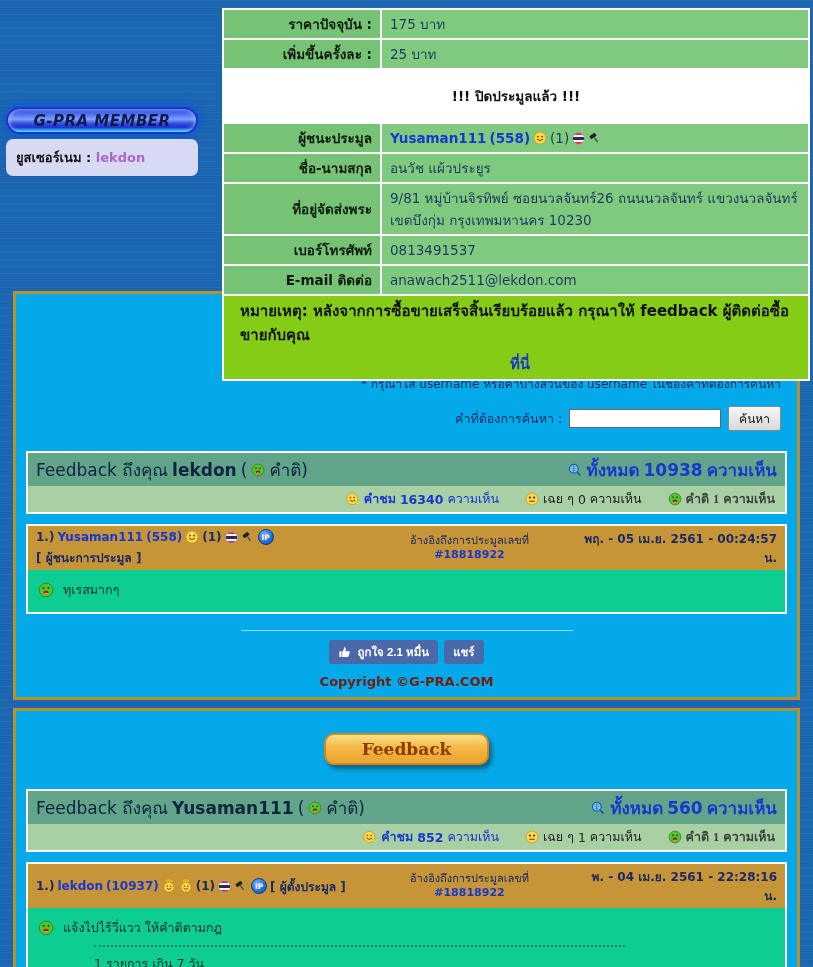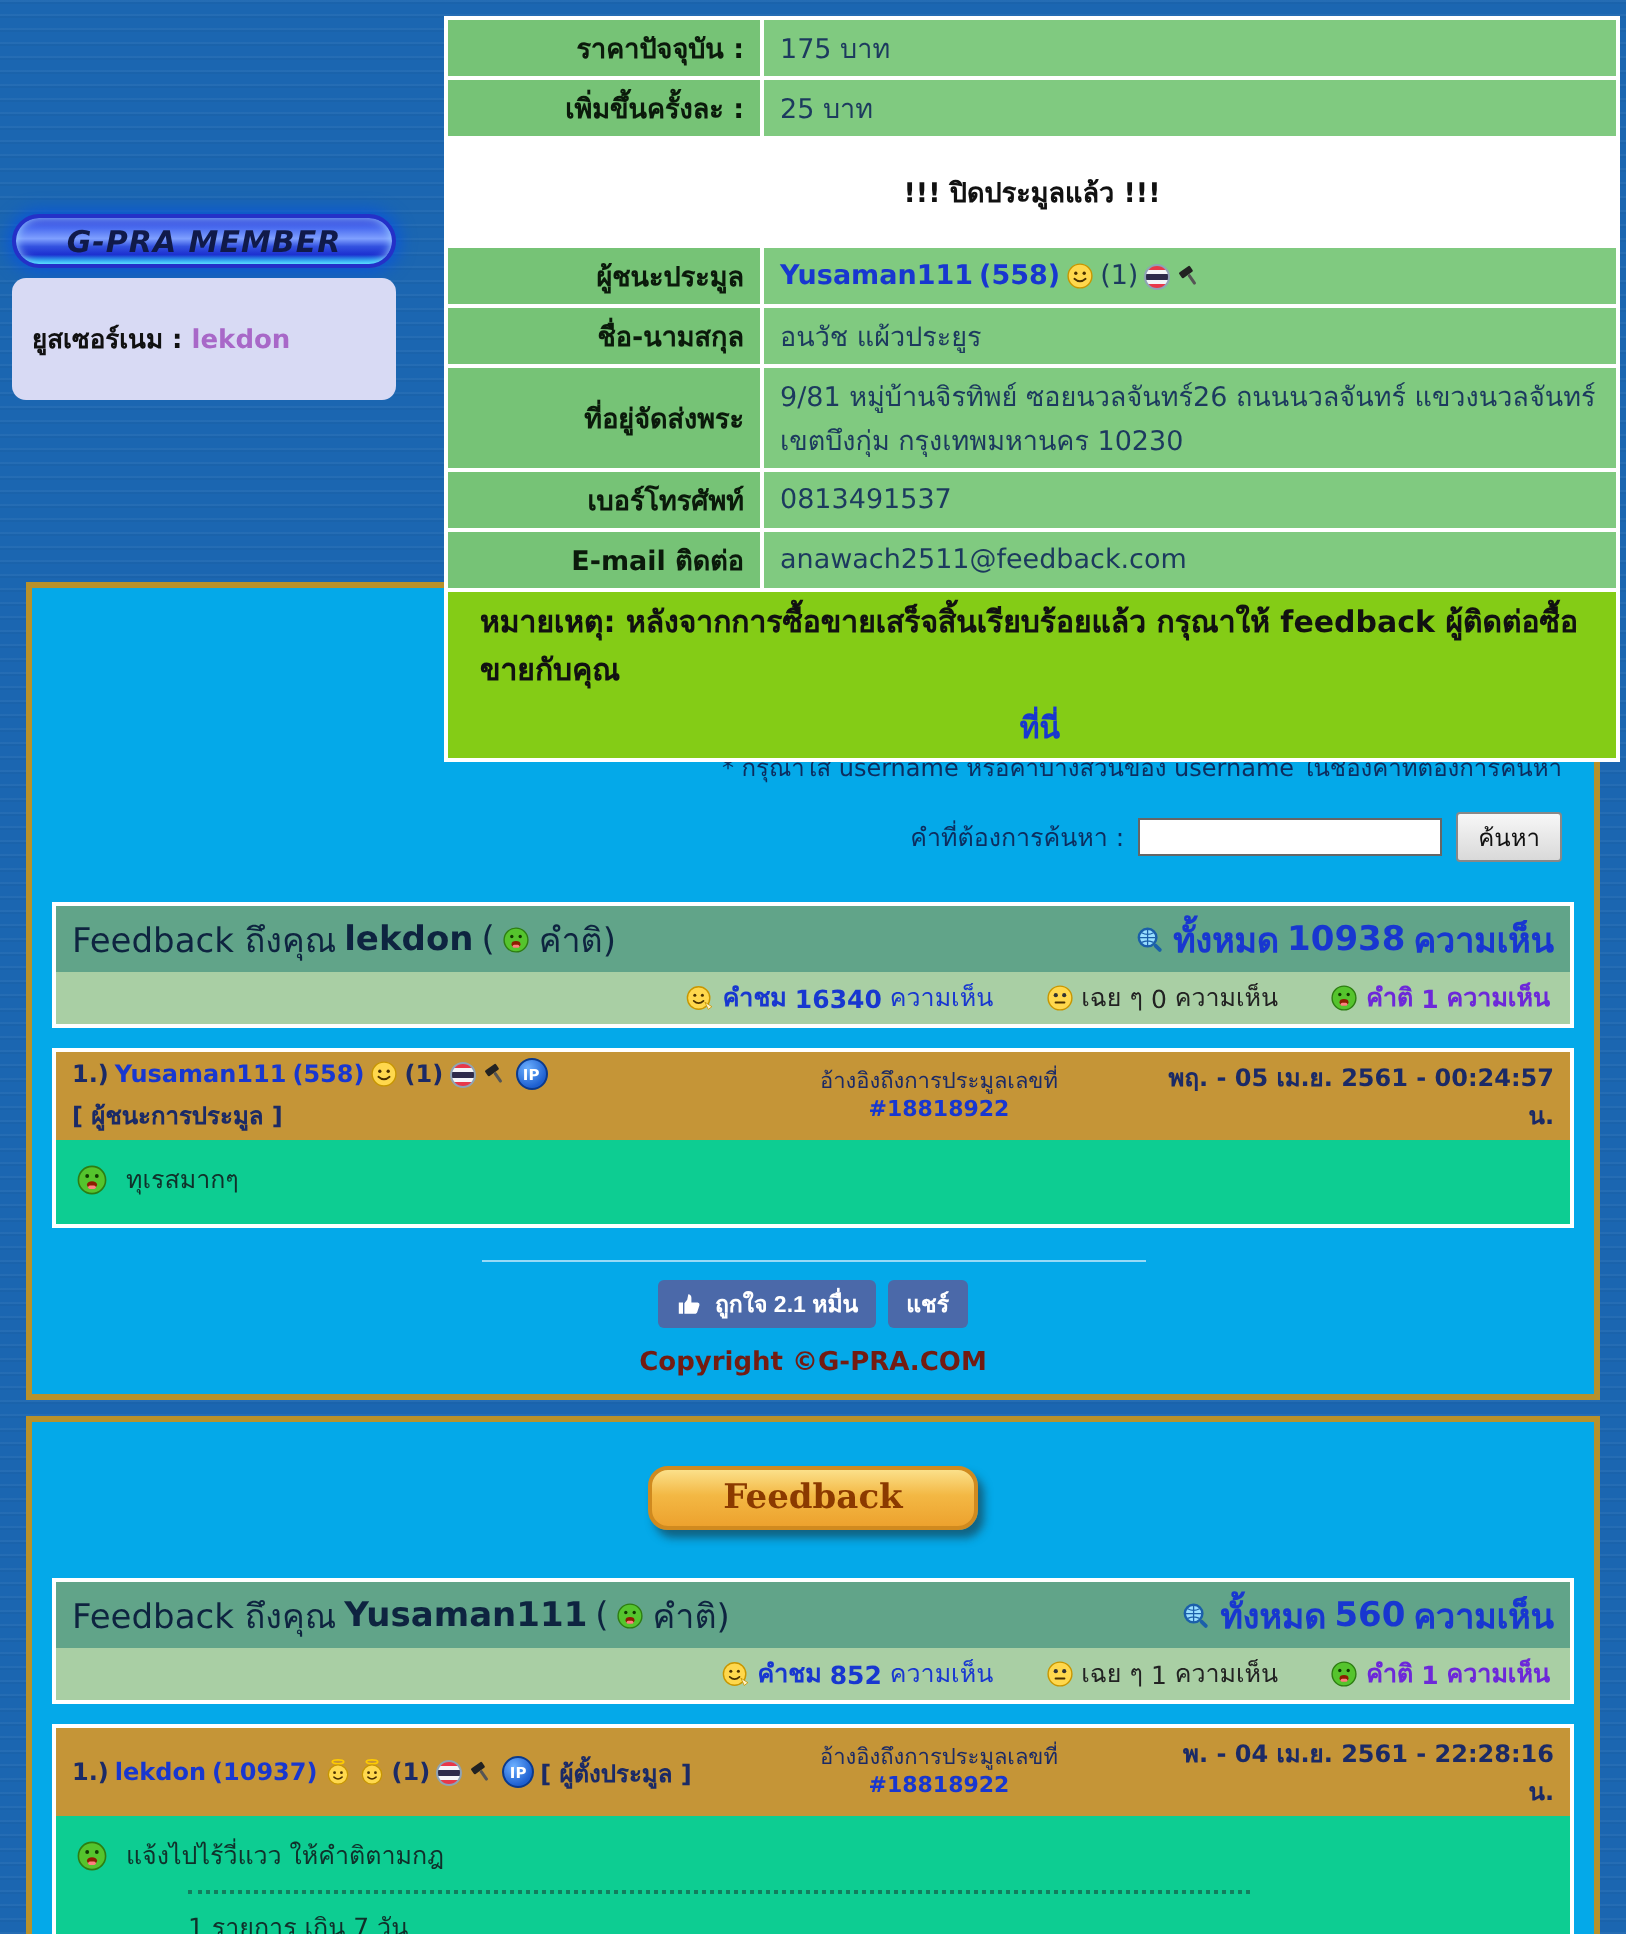--- a/index.html
+++ b/index.html
@@ -14,37 +14,37 @@
   
   .member { position:absolute; left:6px; top:107px; width:192px; }
   .member-btn {
     height:27px; border-radius:15px; margin-bottom:5px; cursor:pointer;
     background:linear-gradient(180deg,#2b3bd6 0%,#4a6cf0 22%,#7fa0ff 45%,#3352e0 62%,#1b2fd0 80%,#19e0ff 100%);
     border:2px solid #2430c8; box-shadow:0 0 8px 2px #0a57d8, inset 0 0 5px #9fd4ff;
     color:#101a4a; font-weight:bold; font-style:italic; font-size:15px;
     display:flex; align-items:center; justify-content:center; letter-spacing:.5px;
   }
   .member-box {
-    background:#d8daf4; border-radius:7px; padding:20px 10px;
+    background:#d8daf4; border-radius:7px; padding:8px 10px;
     font-size:13px; font-weight:bold; color:#111;
   }
   .member-box .uname { color:#a868c8; font-weight:bold; }
 
   
   .auction { position:absolute; left:222px; top:8px; width:588px; background:#fff; padding:2px; }
   .tbl { display:grid; grid-template-columns:156px 1fr; gap:2px; background:#fff; }
   .cell { padding:3px 8px; font-size:13.5px; color:#1c3a5e; display:flex; align-items:center; }
   .lbl { background:#76c376; justify-content:flex-end; font-weight:bold; color:#0b1a0b; text-align:right; }
   .val { background:#80ca80; }
   .full { grid-column:1 / -1; }
   .closed { background:#fff; min-height:52px; justify-content:center; font-weight:bold; color:#111; font-size:13.5px; }
   .noterow { background:#84cc16; justify-content:center; font-size:15px; font-weight:bold; color:#111; gap:5px; flex-wrap:wrap;padding-left:16px; }
   .blue  { color:#1837d0; }
   .bluebold { color:#1837d0; font-weight:bold; }
-  .redbold { color:#6d28d9; font-weight:bold; }
+  .redbold { color:#404040; font-weight:bold;font-family:Liberation Serif, serif; }
   .winner-val { gap:3px; }
 
   
   .icon { width:14px; height:14px; display:inline-block; vertical-align:middle; flex:none; }
   .icon-lg { width:16px; height:16px; }
   .flag-icon {
     width:13px; height:13px; border-radius:50%; display:inline-block; vertical-align:middle; flex:none;
     border:1px solid #8fa3b5;
     background:linear-gradient(180deg,#e8374a 0 18%,#f4f5f8 18% 36%,#2d2a4a 36% 64%,#f4f5f8 64% 82%,#e8374a 82% 100%);
   }
@@ -146,21 +146,21 @@
       <div class="cell lbl">ชื่อ-นามสกุล</div>
       <div class="cell val">อนวัช  แผ้วประยูร</div>
 
       <div class="cell lbl">ที่อยู่จัดส่งพระ</div>
       <div class="cell val">9/81 หมู่บ้านจิรทิพย์  ซอยนวลจันทร์26 ถนนนวลจันทร์  แขวงนวลจันทร์  เขตบึงกุ่ม  กรุงเทพมหานคร  10230</div>
 
       <div class="cell lbl">เบอร์โทรศัพท์</div>
       <div class="cell val">0813491537</div>
 
       <div class="cell lbl">E-mail ติดต่อ</div>
-      <div class="cell val">anawach2511@feedback.com</div>
+      <div class="cell val">anawach2511@lekdon.com</div>
 
       <div class="cell full noterow">
         <span>หมายเหตุ: หลังจากการซื้อขายเสร็จสิ้นเรียบร้อยแล้ว   กรุณาให้   feedback ผู้ติดต่อซื้อขายกับคุณ</span>
         <span class="link">ที่นี่</span>
       </div>
     </div>
   </div>
 </div>
 
 <div class="panel">

